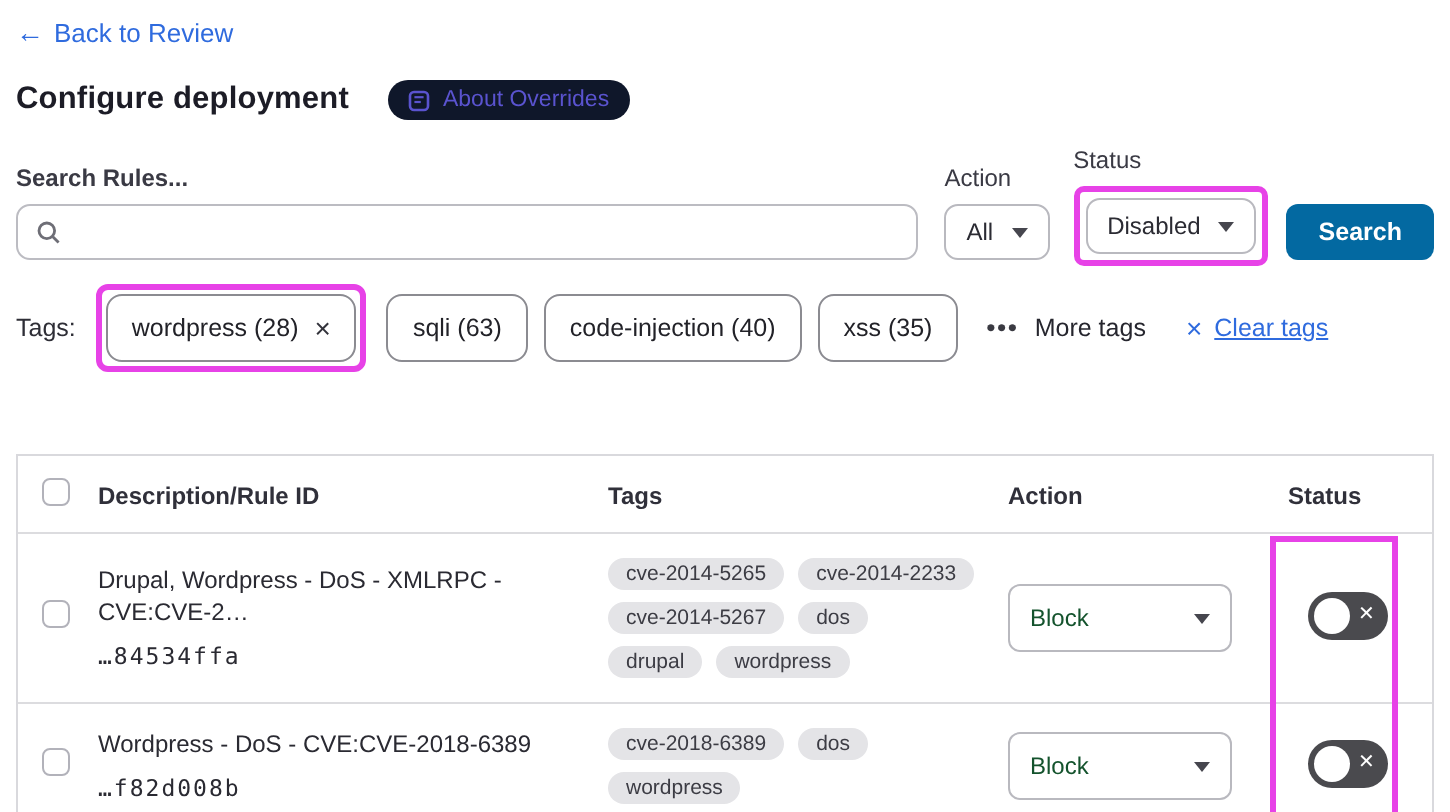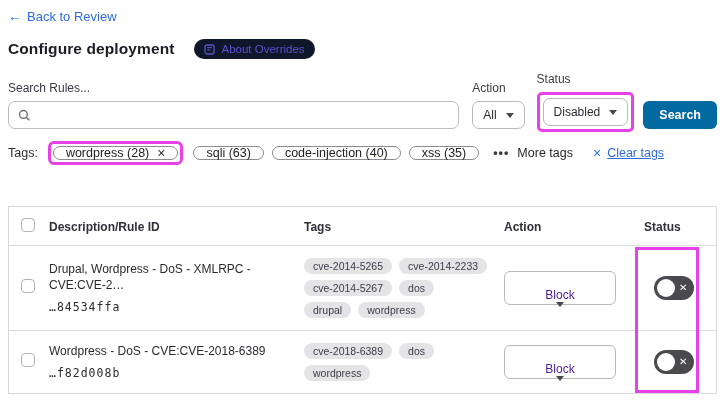--- a/index.html
+++ b/index.html
@@ -14,40 +14,40 @@
   .back-link .arrow { font-size:14px; }
   
   .title-row { display:flex; align-items:center; gap:20px; margin-top:14px; }
   .title-row h1 { font-size:15.5px; font-weight:700; color:#1c1c26; letter-spacing:.1px; }
   .badge { display:inline-flex; align-items:center; gap:6px; background:#0f172a; color:#5a53cf;
     font-size:11.5px; padding:4px 10px; border-radius:10px; cursor:pointer; }
   .badge svg { display:block; }
   
   .filter-row { display:flex; align-items:flex-end; margin-top:13px; }
   .col-label { display:block; font-size:12px; color:#3a3a44; margin-bottom:6px; }
-  .search-col { flex:1 1 auto; margin-right:13px; }
+  .search-col { flex:1 1 auto; margin-right:13px;font-weight:bold; }
   .search-box { display:flex; align-items:center; height:28px; border:1px solid #bcbcc2; border-radius:7px;
     background:#fff; padding:0 9px; margin-bottom:3px; }
   .search-box svg { display:block; }
   .dd { display:inline-flex; align-items:center; gap:9px; background:#fff;
     border:1px solid #b9b9bf; border-radius:7px; height:28px; padding:0 10px; font-size:12px; color:#2b2b33;
     font-family:inherit; cursor:pointer; }
   .caret { width:0; height:0; border-left:4px solid transparent; border-right:4px solid transparent;
     border-top:5px solid #46464e; display:inline-block; }
   .action-col { margin-right:12px; }
   .action-col .dd { margin-bottom:3px; }
   .status-col { margin-right:7px; }
   .hl-dd { border:3px solid #e742e7; border-radius:5px; padding:3px; display:inline-block; }
   .search-btn { background:#0369a1; color:#fff; border:none; border-radius:6px; height:28px; padding:0 16px;
     font-size:12.5px; font-weight:700; font-family:inherit; cursor:pointer; margin-bottom:3px; margin-left:2px; }
   
   .tags-row { display:flex; align-items:center; margin-top:9px; gap:8px; }
   .tags-label { font-size:12.5px; color:#2e2e36; margin-right:2px; }
   .pill { display:inline-flex; align-items:center; gap:8px; background:#fff; border:1px solid #8b8b91;
-    border-radius:8px; padding:0 12px; height:14px; font-size:12.5px; color:#222228; font-family:inherit; cursor:pointer; white-space:nowrap; }
+    border-radius:8px; padding:0 12px; height:34px; font-size:12.5px; color:#222228; font-family:inherit; cursor:pointer; white-space:nowrap; }
   .pill .x { font-size:14px; color:#33333b; }
   .hl-pill { border:3px solid #e742e7; border-radius:6px; padding:2px; display:inline-flex; margin-right:2px; }
   .more-tags { display:inline-flex; align-items:center; gap:8px; border:none; background:transparent;
     font-size:12.5px; color:#26262e; font-family:inherit; cursor:pointer; margin-left:6px; white-space:nowrap; }
   .more-tags .dots { letter-spacing:1px; font-weight:700; color:#3a3a42; }
   .clear-tags { display:inline-flex; align-items:center; gap:6px; color:#2f6bde; font-size:12.5px;
     cursor:pointer; text-decoration:none; margin-left:12px; white-space:nowrap; }
   .clear-tags .u { text-decoration:underline; }
   .clear-tags .x { font-size:14px; text-decoration:none; }
   
@@ -60,22 +60,22 @@
   tbody tr { border-top:1px solid #dcdcdf; }
   tbody td { vertical-align:middle; padding:12px 0; }
   td.check-td, th.check-th { padding-left:12px; }
   .checkbox { display:inline-block; width:14px; height:14px; border:1.5px solid #b2b2ba; border-radius:4px;
     background:#fff; cursor:pointer; }
   .desc { font-size:12px; color:#2a2a32; line-height:1.3; padding-right:14px; }
   .rid { font-family:"DejaVu Sans Mono", monospace; font-size:11.5px; color:#2a2a32; margin-top:7px; letter-spacing:1px; }
   .chips { display:flex; flex-wrap:wrap; gap:6px 7px; padding-right:16px; }
   .chip { background:#e4e4e7; color:#3c3c44; border-radius:9px; padding:2px 9px; font-size:10.5px; white-space:nowrap; }
   .select { display:inline-flex; align-items:center; justify-content:space-between; width:112px; height:30px;
-    background:#fff; border:1px solid #b9b9bf; border-radius:6px; padding:16px 10px; font-size:12px; color:#4c1d95;
-    font-family:inherit; cursor:pointer;flex-direction:column; }
+    background:#fff; border:1px solid #b9b9bf; border-radius:6px; padding:16px 10px; font-size:12px; color:#14532d;
+    font-family:inherit; cursor:pointer; }
   .toggle { display:inline-flex; align-items:center; width:40px; height:24px; background:#4a4a4e; border-radius:13px;
     cursor:pointer; margin-left:10px; position:relative; }
   .toggle .knob { width:18px; height:18px; background:#fff; border-radius:50%; margin-left:3px; }
   .toggle .tx { color:#fff; font-size:10px; margin-left:4px; line-height:1; }
   .status-overlay { position:absolute; left:626px; top:40px; width:64px; height:146px;
     border:3px solid #e742e7; pointer-events:none; }
 </style>
 </head>
 <body>
 

